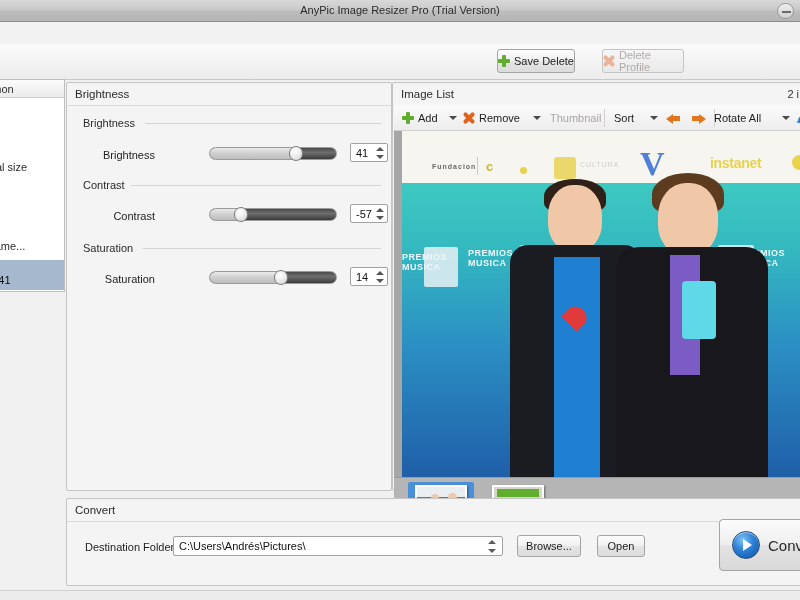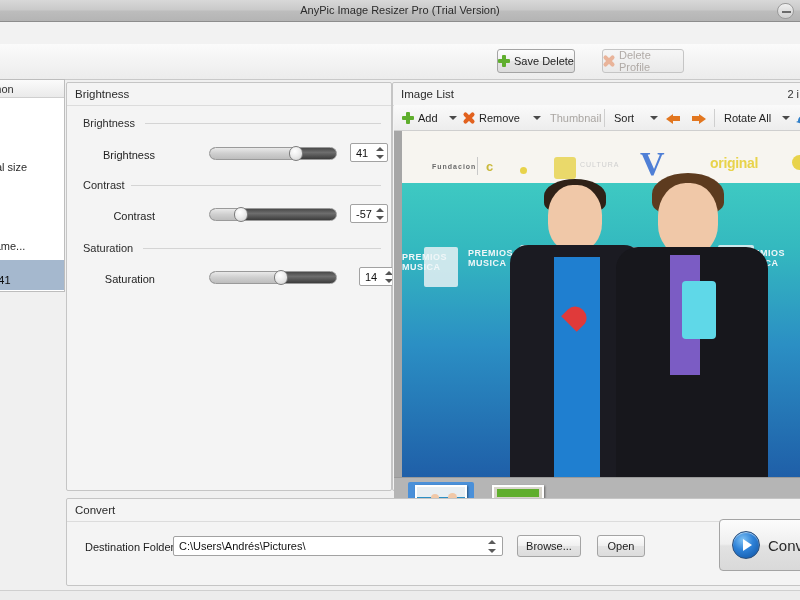--- a/index.html
+++ b/index.html
@@ -354,21 +354,21 @@
     </div>
 
     <div class="sub-legend" style="left:12px;top:159px;">Saturation</div>
     <div class="sub-line" style="left:76px;top:165px;width:238px;"></div>
     <div class="ctl-label" style="left:10px;top:190px;width:78px;">Saturation</div>
     <div class="slider" style="left:142px;top:188px;width:128px;">
       <div class="track"></div>
       <div class="fill" id="sfill" style="width: 72px;"></div>
       <div class="thumb" id="sthumb" style="left: 65px;"></div>
     </div>
-    <div class="spinbox" style="left:292px;top:184px;padding-left:24px;">
+    <div class="spinbox" style="left:283px;top:184px;padding-left:24px;">
       <div class="val">14</div>
       <div class="arrs"></div>
     </div>
     <div class="btn" style="left:333px;top:183px;width:46px;height:21px;">
       <span>Reset</span>
     </div>
   </div>
 
   <div class="group" id="imagelist">
     <div class="gtitle">Image List</div>
@@ -396,21 +396,21 @@
       <div class="tb-sep" style="left:210px;"></div>
       <div class="tb-item" style="left:220px;">
         <span>Sort</span>
       </div>
       <div class="tb-item" style="left:256px;">
         <span class="caret"></span>
       </div>
       <div class="arrow-l" style="left:272px;"></div>
       <div class="arrow-r" style="left:297px;"></div>
       <div class="tb-sep" style="left:320px;"></div>
-      <div class="tb-item" style="left:330px;justify-content:flex-end;">
+      <div class="tb-item" style="left:320px;justify-content:flex-end;">
         <span>Rotate All</span>
       </div>
       <div class="tb-item" style="left:388px;">
         <span class="caret"></span>
       </div>
       <div class="undo-ico" style="left:401px;">
         <svg width="17" height="16" viewBox="0 0 17 16">
           <path d="M3 11 C3 4, 14 3, 15 8 C13 5, 5 6, 6 11 L9 9 L8 14 L1 12 Z" fill="#2f7fc9"></path>
         </svg>
       </div>
@@ -419,21 +419,21 @@
     <div class="preview">
       <div class="photo">
         <div class="ph-top"></div>
         <div class="fund">Fundacion</div>
         <div class="fund-bar"></div>
         <div class="c-mark">c</div>
         <div class="dot-y"></div>
         <div class="blob1"></div>
         <div class="ghost-t">CULTURA</div>
         <div class="vlogo">V</div>
-        <div class="instanet">original</div>
+        <div class="instanet">instanet</div>
         <div class="instanet-o"></div>
 
         <div class="ph-body"></div>
 
         <div class="ph-sq" style="left:22px;top:116px;width:34px;height:40px;"></div>
         <div class="ph-sq" style="left:118px;top:114px;width:36px;height:42px;"></div>
         <div class="ph-sq" style="left:218px;top:116px;width:34px;height:40px;"></div>
         <div class="ph-sq" style="left:316px;top:114px;width:36px;height:42px;"></div>
         <div class="premios" style="left:0px;top:122px;">PREMIOS</div>
         <div class="premios" style="left:0px;top:132px;">MUSICA</div>

